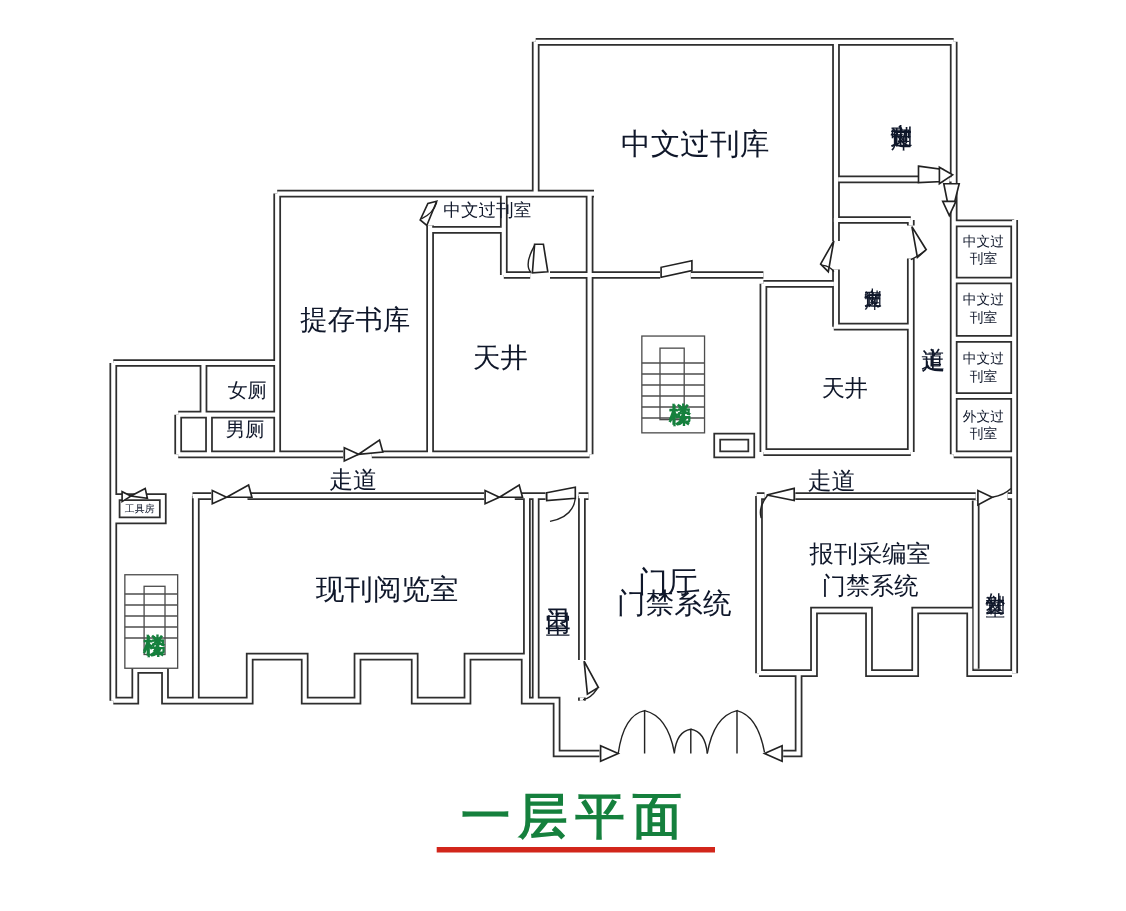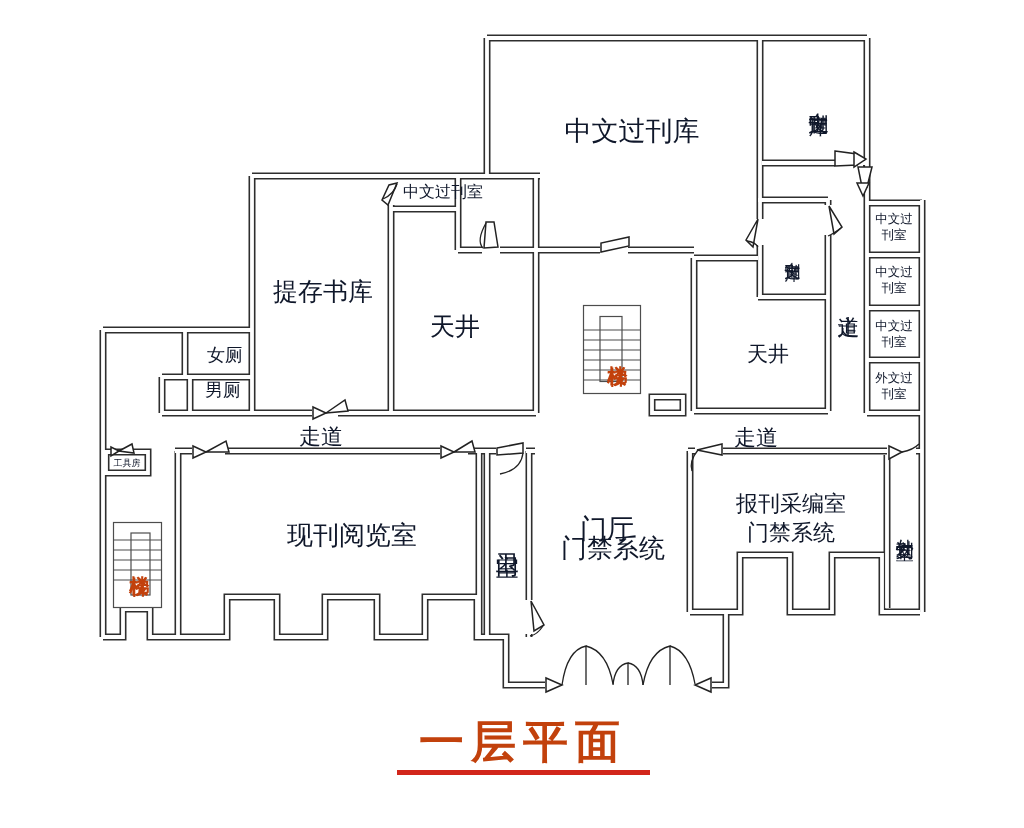--- a/index.html
+++ b/index.html
@@ -12,21 +12,21 @@
   .wall-white{fill:none;stroke:#ffffff;stroke-width:3.8;stroke-linecap:butt;}
   .leaf{fill:#ffffff;stroke:#222222;stroke-width:1.5;stroke-linejoin:miter;}
   .arc{fill:none;stroke:#222222;stroke-width:1.3;}
   .stair-line{fill:none;stroke:#4d4d4d;stroke-width:1.2;}
   .stair-box{fill:#ffffff;stroke:#4d4d4d;stroke-width:1.2;}
   .lbl{
     position:absolute;transform:translate(-50%,-50%);
     color:#0f172a;font-weight:400;white-space:nowrap;line-height:1.2;
   }
   .v{writing-mode:vertical-rl;text-orientation:upright;letter-spacing:1px;}
-  .red{color:#c2410c;font-weight:bold;}
+  .red{color:#15803d;font-weight:bold;}
   .two-line{white-space:normal;word-break:break-all;text-align:center;width:42px;line-height:1.25;}
   .pair{white-space:normal;text-align:center;line-height:1.32;margin-top:12px;}
   #title-underline{position:absolute;background:#d2261b;}
 </style>
 </head>
 <body>
 
 <div id="stage">
 
   <svg id="plan-svg" width="1024" height="828" viewBox="0 0 1024 828">

